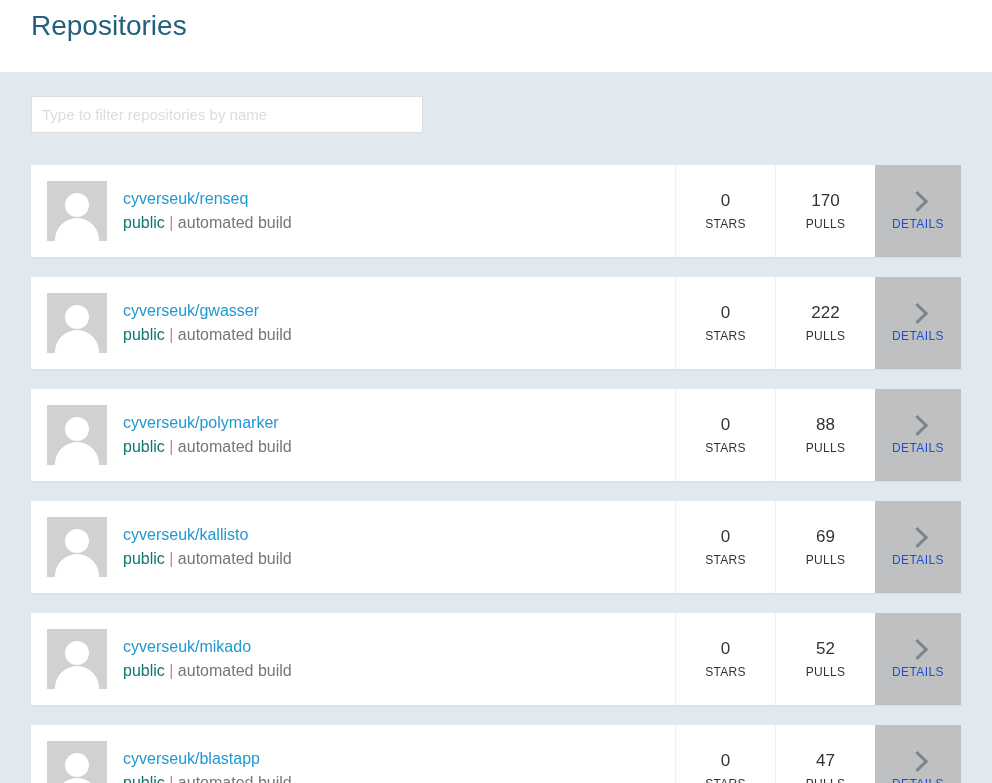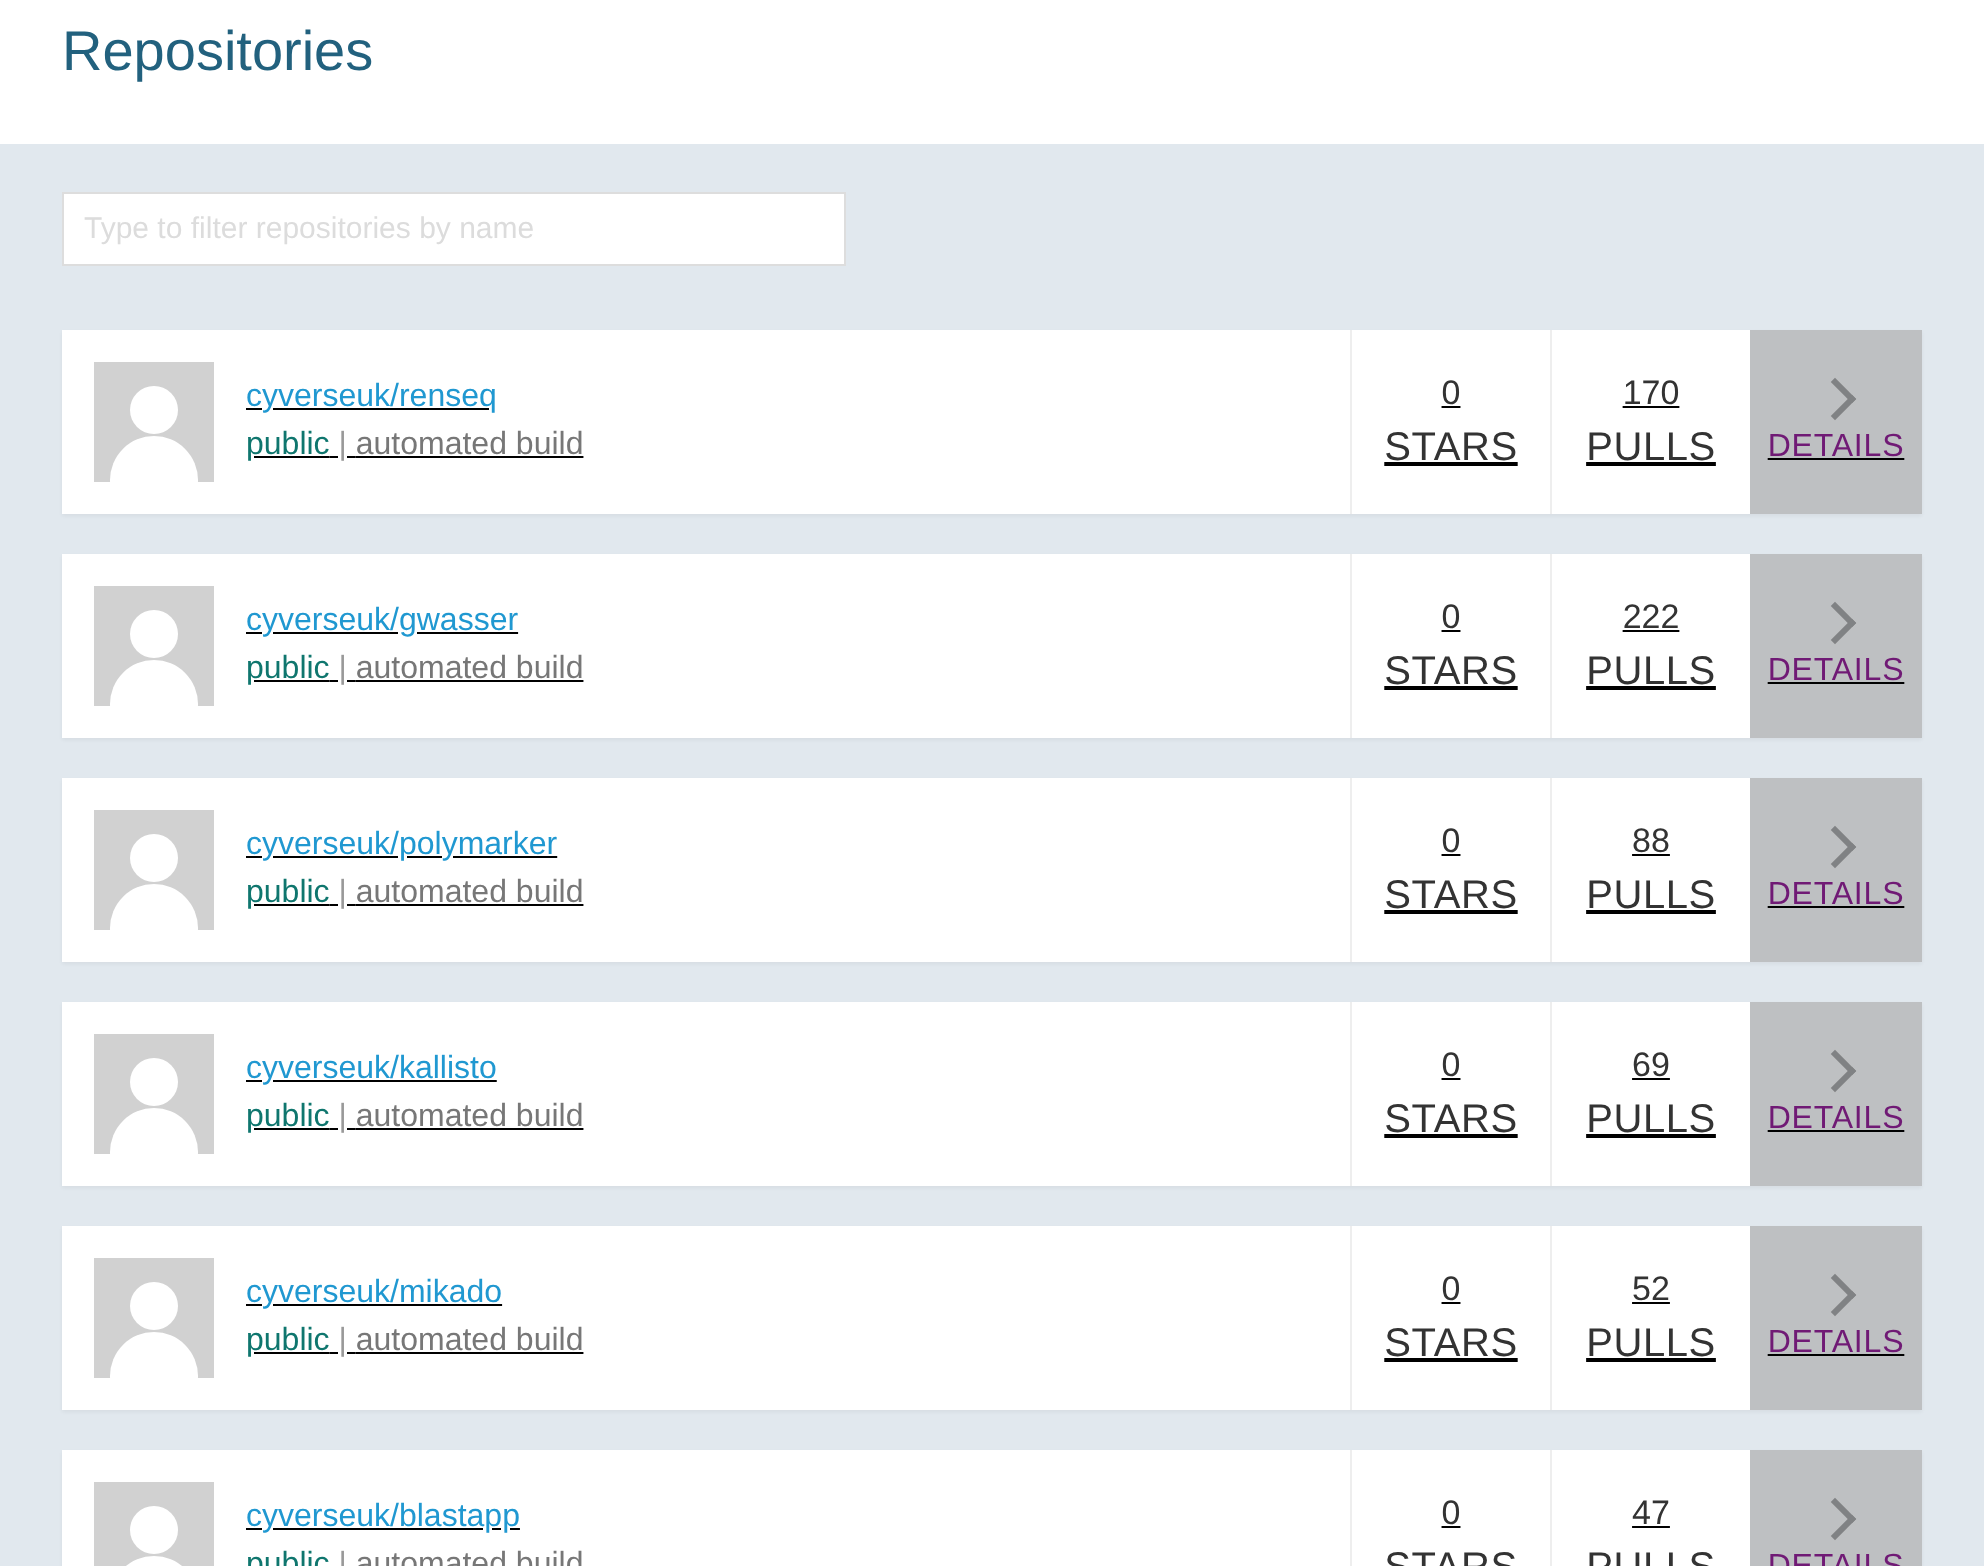--- a/index.html
+++ b/index.html
@@ -9,49 +9,48 @@
     .content-section { background: #e1e8ee; padding: 24px 31px 0; }
     .filter-wrap { margin-bottom: 32px; }
     .filter-input {
       width: 392px; height: 37px; padding: 8px 10px; font-size: 15px;
       border: 1px solid #ddd; color: #333; outline: none; background: #fff;
     }
     .filter-input::placeholder { color: #dcdcdc; }
     .repo-card {
       display: flex; background: #fff; margin-bottom: 20px;
       box-shadow: 0 1px 2px rgba(0,0,0,0.05);
-      text-decoration: underline;
     }
     .repo-main { flex: 1; display: flex; align-items: center; padding: 16px; }
     .avatar { width: 60px; height: 60px; background: #d1d1d1; margin-right: 16px; position: relative; overflow: hidden; }
     .avatar-head { position: absolute; width: 24px; height: 24px; border-radius: 50%; background: #fff; top: 12px; left: 18px; }
     .avatar-body { position: absolute; width: 44px; height: 44px; border-radius: 50%; background: #fff; top: 37px; left: 8px; }
     .repo-info { display: flex; flex-direction: column; gap: 6px; }
     .repo-name { color: #2098d1; font-size: 16px; text-decoration: none; cursor: pointer; }
     .repo-meta { font-size: 16px; color: #333; }
     .repo-public { color: #0f766e; }
     .repo-sep { color: #999; }
     .repo-build { color: #777; }
     .stat-cell {
       width: 100px; border-left: 1px solid #eee; display: flex; flex-direction: column;
       align-items: center; justify-content: center; gap: 6px;
     }
     .stat-value { font-size: 17px; color: #333; }
-    .stat-label { font-size: 20px; color: #333; letter-spacing: 0.3px; }
+    .stat-label { font-size: 12px; color: #333; letter-spacing: 0.3px; }
     .details-cell {
       width: 86px; background: #bec0c2; display: flex; flex-direction: column;
       align-items: center; justify-content: center; gap: 6px; cursor: pointer;
     }
     .chevron { width: 14px; height: 20px; position: relative; }
     .chevron::before {
       content: ""; position: absolute; width: 12px; height: 12px;
       border-top: 3px solid #808284; border-right: 3px solid #808284;
       transform: rotate(45deg); top: 3px; left: -1px;
     }
-    .details-label { font-size: 16px; color: #701a75; letter-spacing: 0.4px; }
+    .details-label { font-size: 12px; color: #1d4ed8; letter-spacing: 0.4px; }
   </style>
 </head>
 <body>
 
 <div class="header-section">
   <h1 class="page-title">Repositories</h1>
 </div>
 
 <div class="content-section">
   <div class="filter-wrap">

